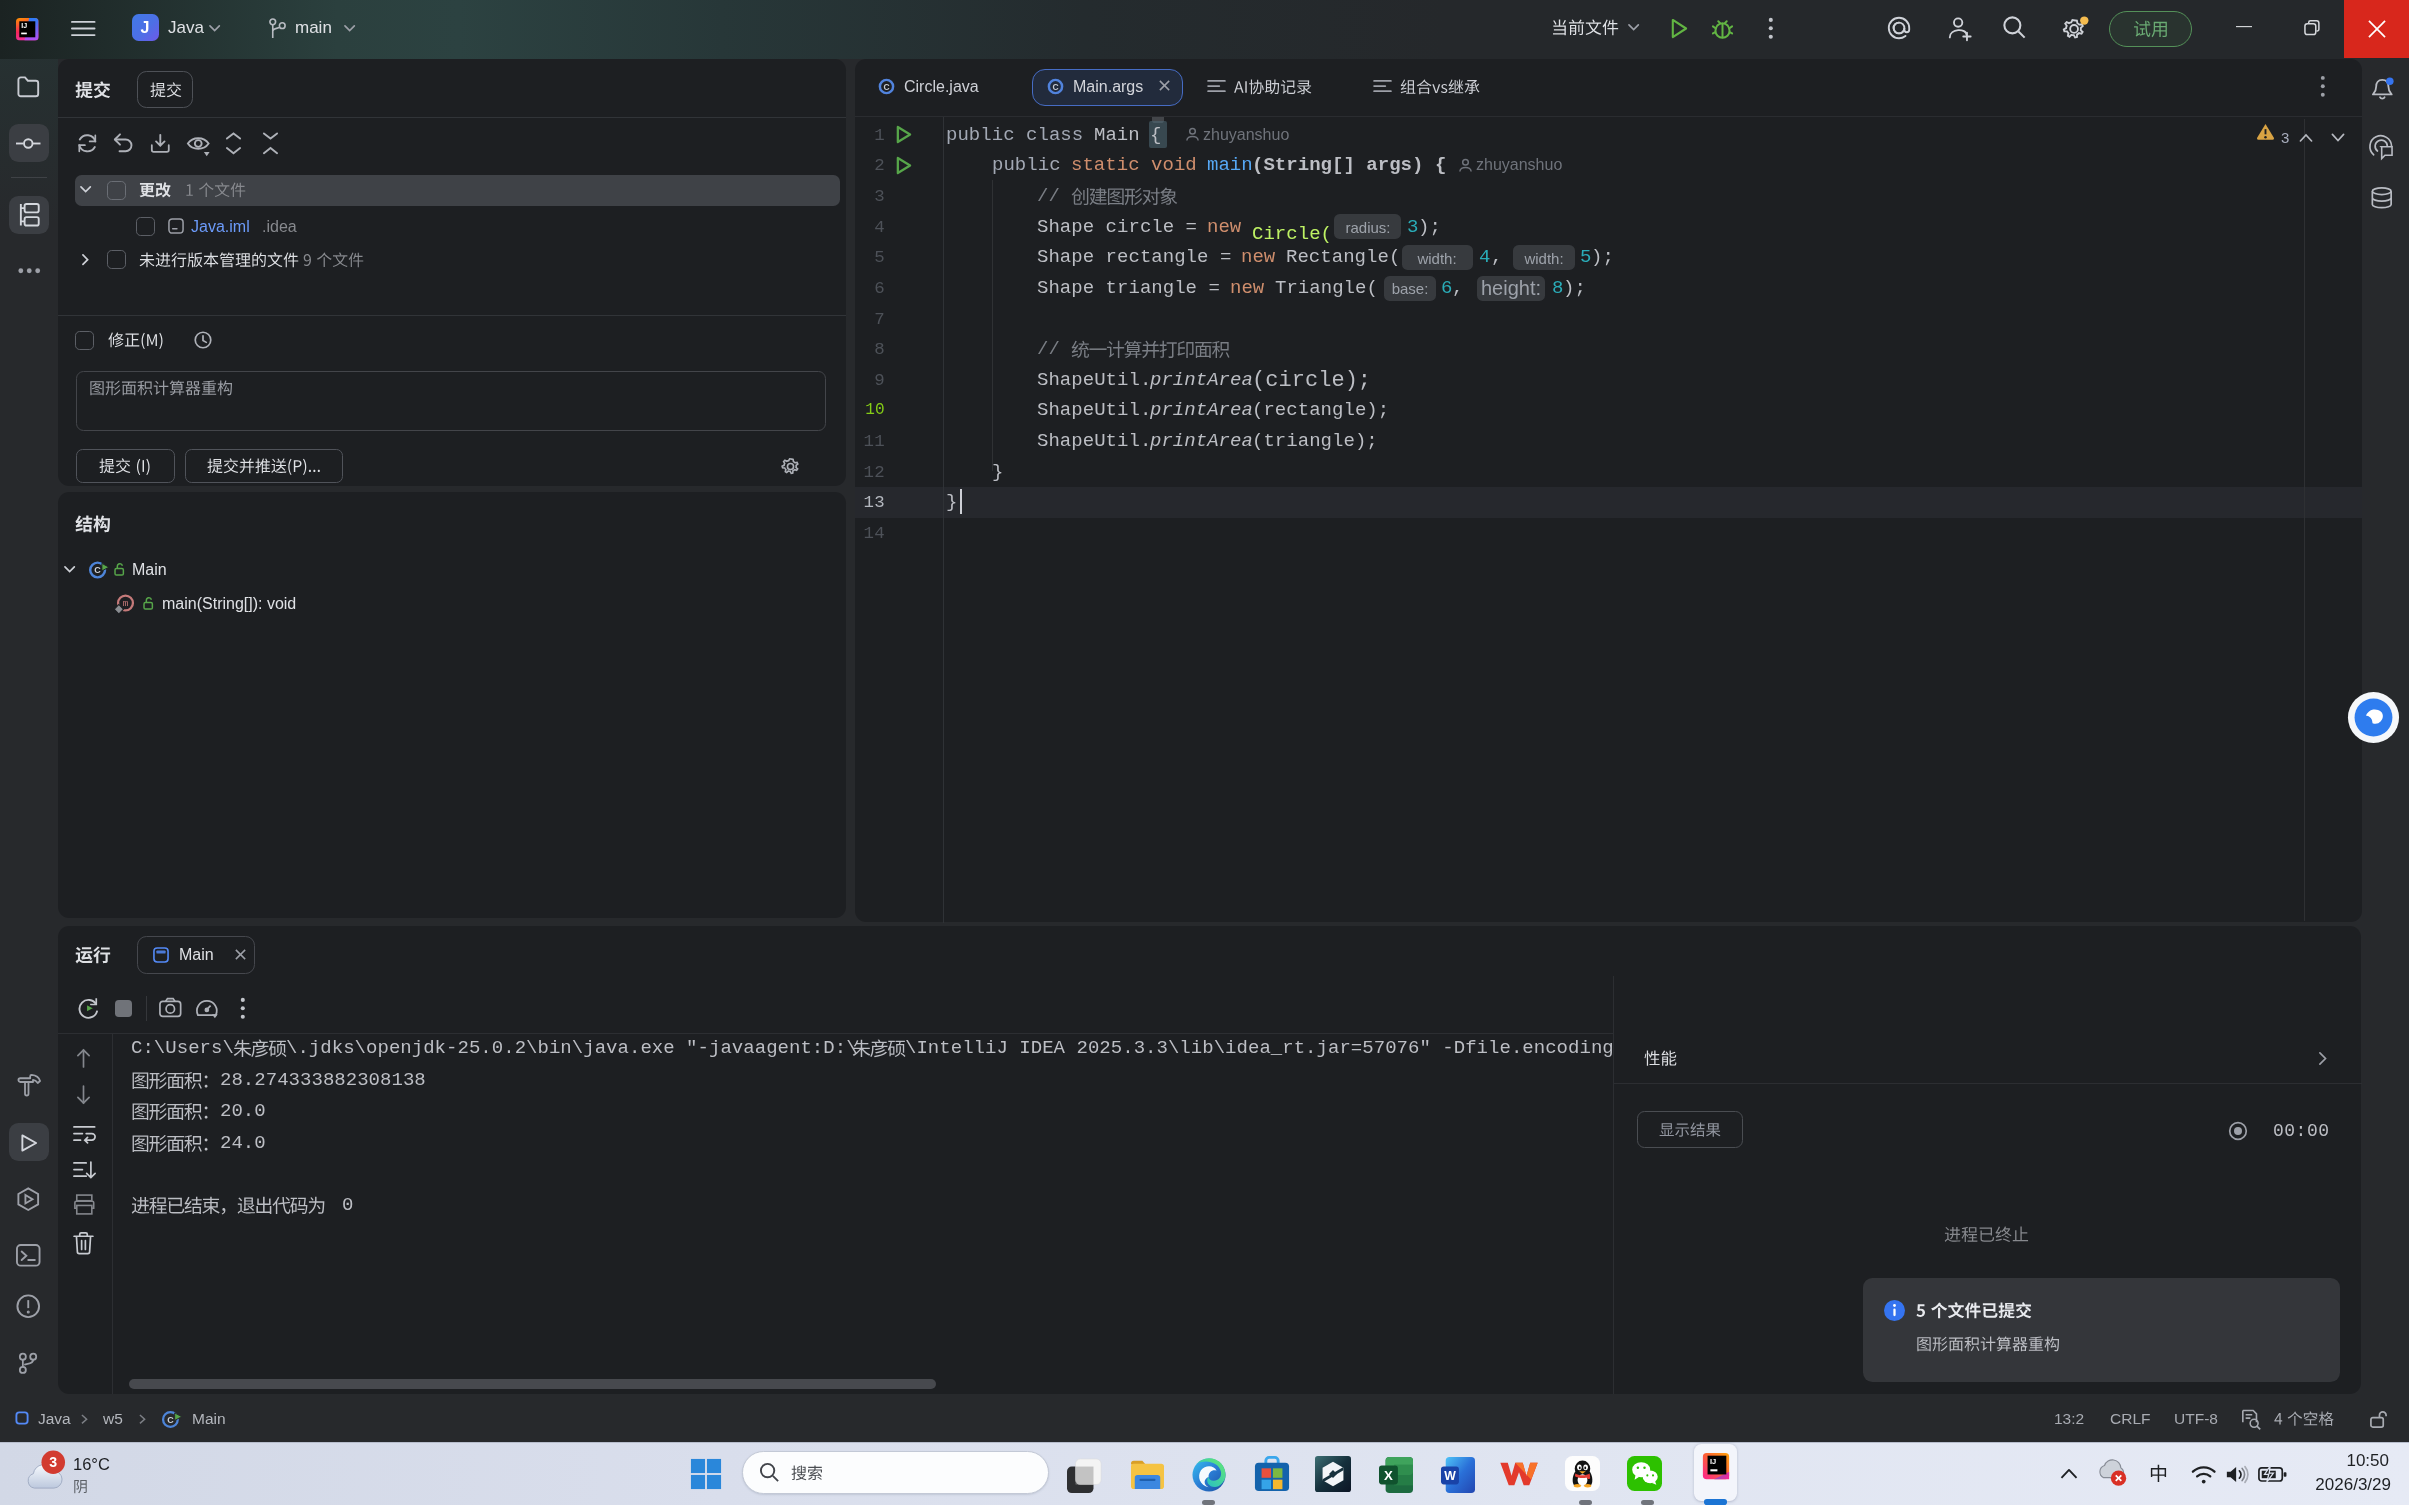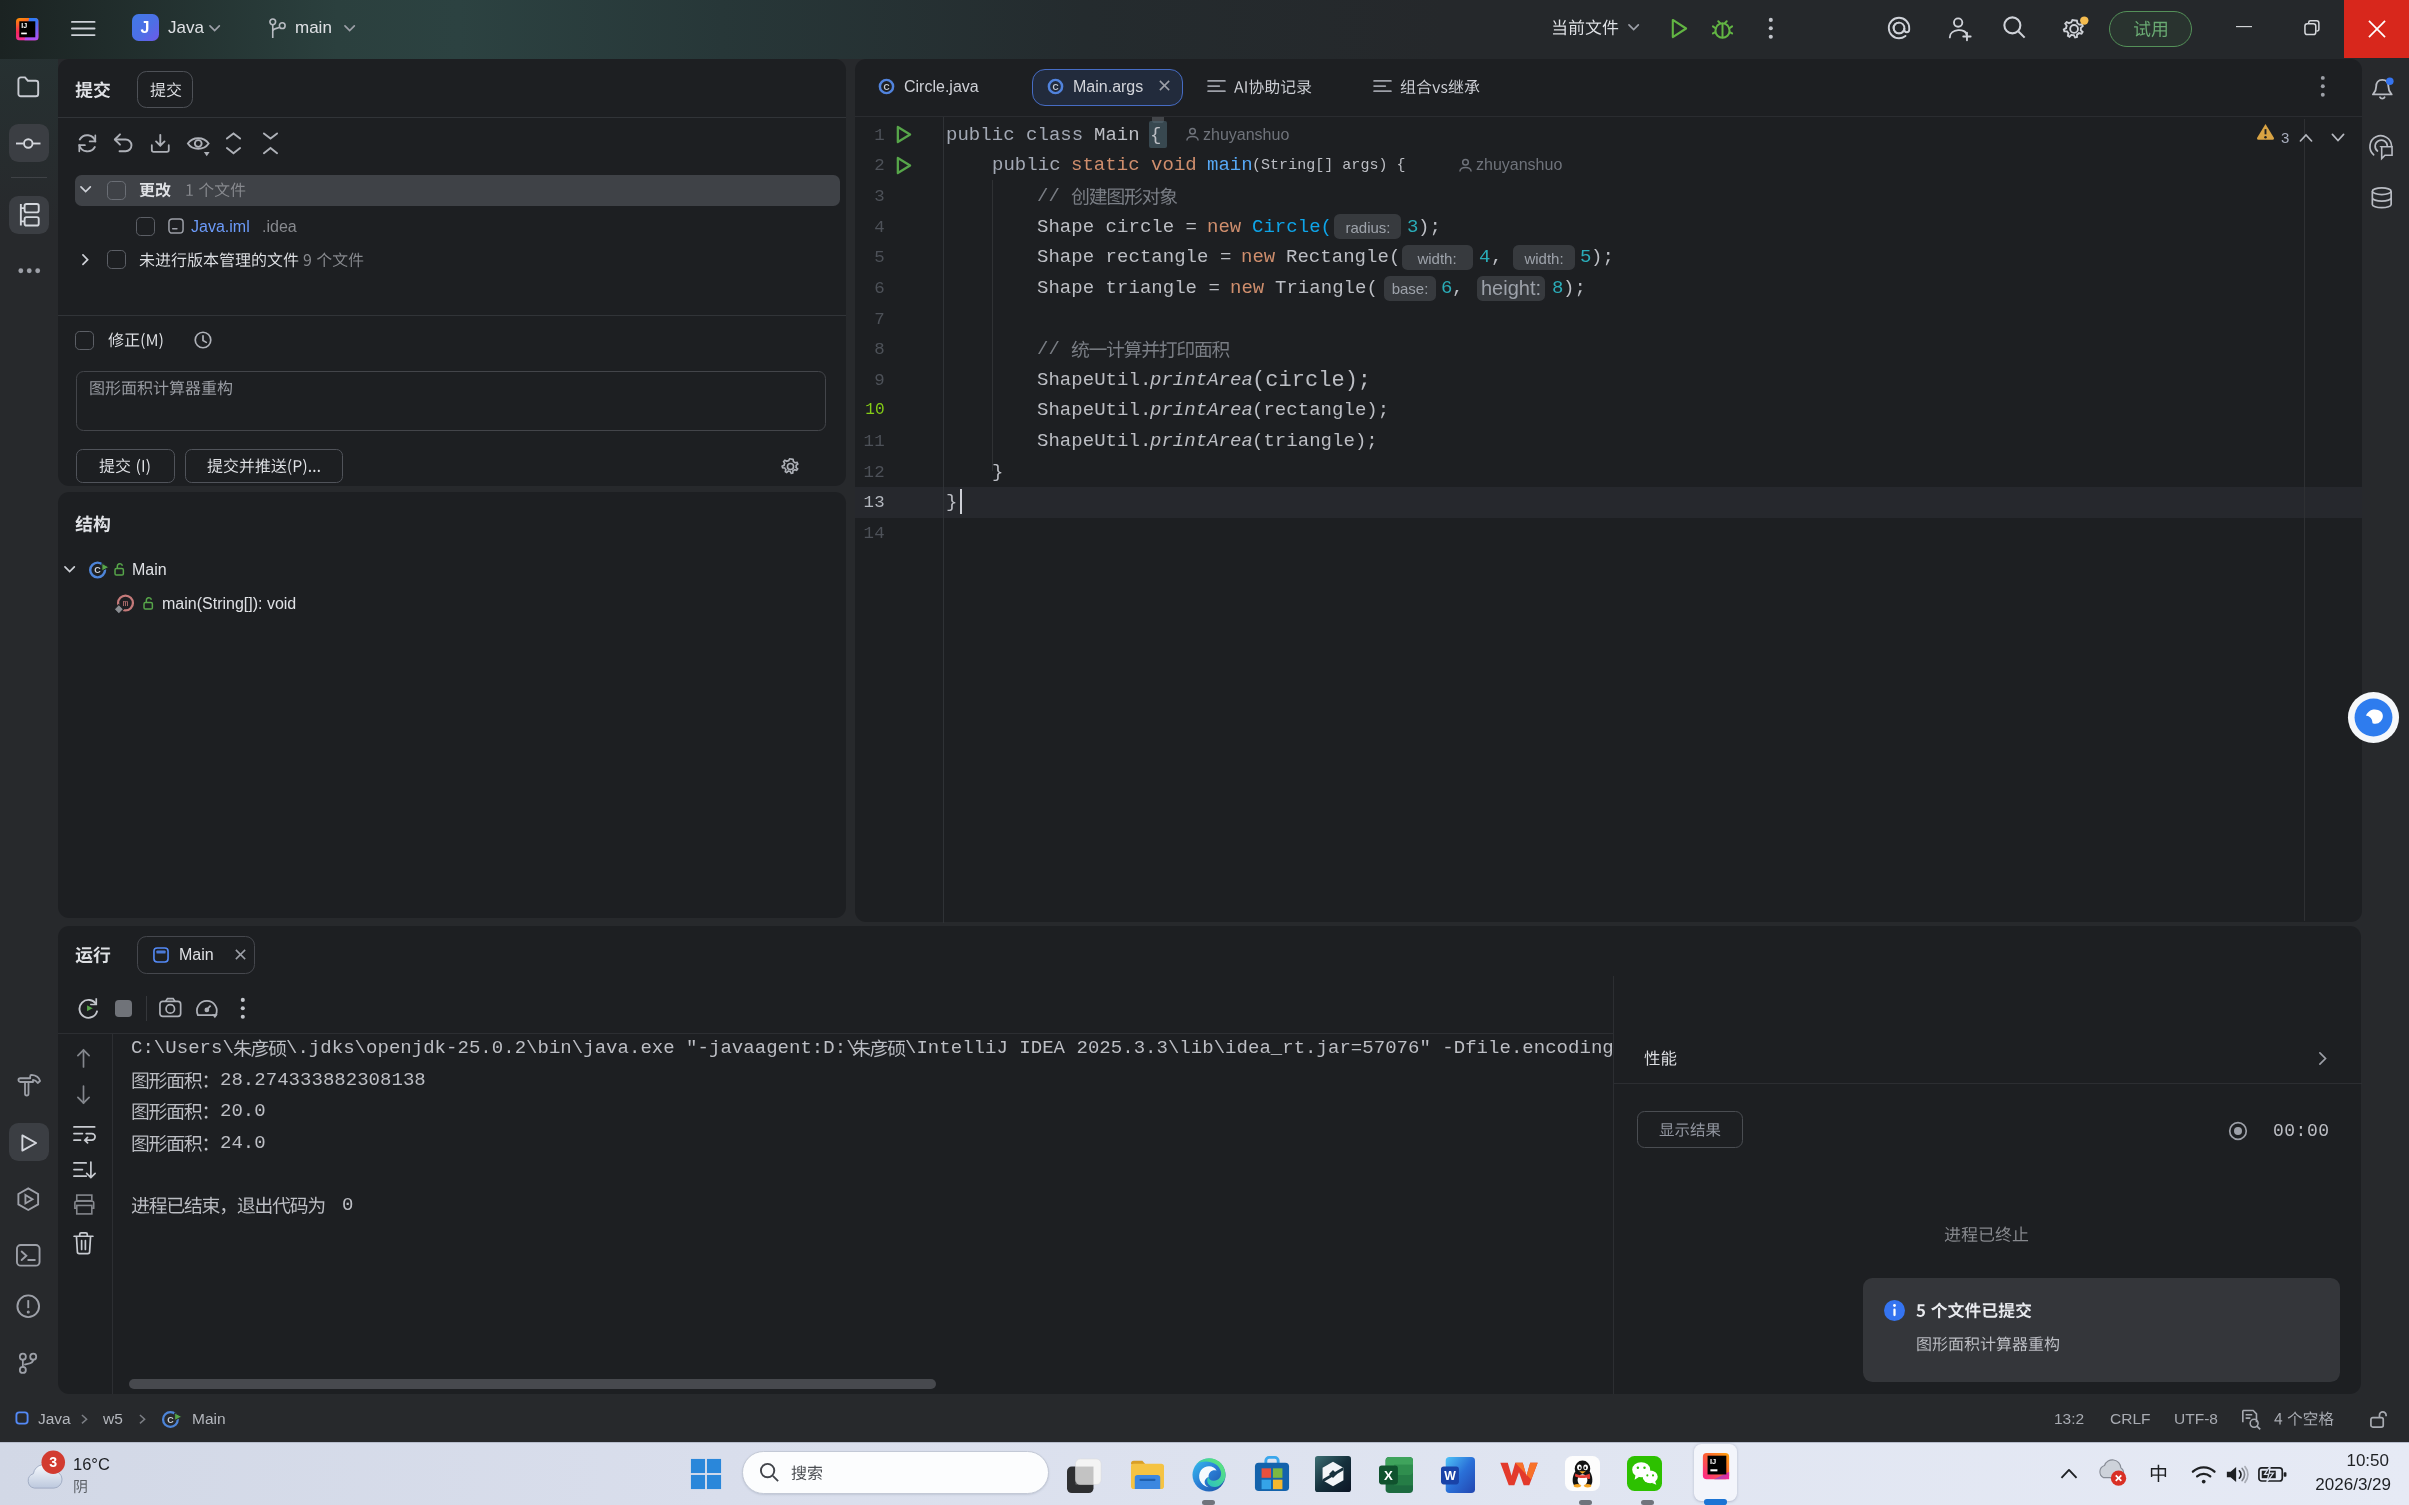--- a/index.html
+++ b/index.html
@@ -590,42 +590,42 @@
     <svg style="position:absolute;left:1185px;top:127px;overflow:visible" width="15" height="15" viewBox="0 0 16 16">
       <g stroke="#6f737b" stroke-width="1.6" fill="none">
         <circle cx="8" cy="4.5" r="3"></circle>
         <path d="M2 14.5 C2 8.5 14 8.5 14 14.5"></path>
       </g>
     </svg>
     <div style="position:absolute;left:1203px;top:135px;transform:translateY(-50%);font-family:'Liberation Sans',sans-serif;font-size:16px;font-weight:400;letter-spacing:0;color:#6f737b;white-space:pre">zhuyanshuo</div>
     <div style="position:absolute;left:992px;top:165px;transform:translateY(-50%);font-family:'Liberation Mono',monospace;font-size:19px;font-weight:400;letter-spacing:0.03px;color:#a2a8b4;white-space:pre">public </div>
     <div style="position:absolute;left:1071px;top:165px;transform:translateY(-50%);font-family:'Liberation Mono',monospace;font-size:19px;font-weight:400;letter-spacing:0.03px;color:#cf8e6d;white-space:pre">static void </div>
     <div style="position:absolute;left:1207px;top:165px;transform:translateY(-50%);font-family:'Liberation Mono',monospace;font-size:19px;font-weight:400;letter-spacing:0.03px;color:#56a8f5;white-space:pre">main</div>
-    <div style="position:absolute;left:1252px;top:165px;transform:translateY(-50%);font-family:'Liberation Mono',monospace;font-size:15px;font-weight:400;letter-spacing:0.03px;color:#bcbec4;white-space:pre">(String[] args) {</div>
+    <div style="position:absolute;left:1252px;top:165px;transform:translateY(-50%);font-family:'Liberation Mono',monospace;font-size:19px;font-weight:700;letter-spacing:0.03px;color:#bcbec4;white-space:pre">(String[] args) {</div>
     <svg style="position:absolute;left:1458px;top:158px;overflow:visible" width="15" height="15" viewBox="0 0 16 16">
       <g stroke="#6f737b" stroke-width="1.6" fill="none">
         <circle cx="8" cy="4.5" r="3"></circle>
         <path d="M2 14.5 C2 8.5 14 8.5 14 14.5"></path>
       </g>
     </svg>
     <div style="position:absolute;left:1476px;top:165px;transform:translateY(-50%);font-family:'Liberation Sans',sans-serif;font-size:16px;font-weight:400;letter-spacing:0;color:#6f737b;white-space:pre">zhuyanshuo</div>
     <div style="position:absolute;left:1037px;top:196px;transform:translateY(-50%);font-family:'Liberation Mono',monospace;font-size:19px;font-weight:400;letter-spacing:0.03px;color:#7a7e85;white-space:pre">// </div>
     <svg style="position:absolute;left:1071px;top:186px;overflow:visible" width="106" height="21.7" viewBox="0 0 112.188 23">
       <g fill="#7a7e85" transform="translate(0,18.60) scale(0.02000,-0.02000)">
         <use href="#gR521B" x="0"></use>
         <use href="#gR5EFA" x="935"></use>
         <use href="#gR56FE" x="1870"></use>
         <use href="#gR5F62" x="2805"></use>
         <use href="#gR5BF9" x="3740"></use>
         <use href="#gR8C61" x="4675"></use>
       </g>
     </svg>
     <div style="position:absolute;left:1037px;top:227px;transform:translateY(-50%);font-family:'Liberation Mono',monospace;font-size:19px;font-weight:400;letter-spacing:0.03px;color:#bcbec4;white-space:pre">Shape circle = </div>
     <div style="position:absolute;left:1207px;top:227px;transform:translateY(-50%);font-family:'Liberation Mono',monospace;font-size:19px;font-weight:400;letter-spacing:0.03px;color:#cf8e6d;white-space:pre">new </div>
-    <div style="position:absolute;left:1252px;top:227px;transform:translateY(-50%);font-family:'Liberation Mono',monospace;font-size:19px;font-weight:400;letter-spacing:0.03px;color:#0ea5e9;white-space:pre">Circle(</div>
+    <div style="position:absolute;left:1252px;top:234px;transform:translateY(-50%);font-family:'Liberation Mono',monospace;font-size:19px;font-weight:400;letter-spacing:0.03px;color:#bef264;white-space:pre">Circle(</div>
     <div style="position:absolute;left:1334px;top:214px;width:67px;height:24.5px;background:#373a3e;border-radius:5.6px"></div>
     <div style="position:absolute;left:1368px;top:227px;transform:translate(-50%,-50%);font-family:'Liberation Sans',sans-serif;font-size:15px;font-weight:400;letter-spacing:0;color:#9da2aa;white-space:pre">radius:</div>
     <div style="position:absolute;left:1407px;top:227px;transform:translateY(-50%);font-family:'Liberation Mono',monospace;font-size:19px;font-weight:400;letter-spacing:0;color:#2aacb8;white-space:pre">3</div>
     <div style="position:absolute;left:1418px;top:227px;transform:translateY(-50%);font-family:'Liberation Mono',monospace;font-size:19px;font-weight:400;letter-spacing:0;color:#bcbec4;white-space:pre">);</div>
     <div style="position:absolute;left:1037px;top:257px;transform:translateY(-50%);font-family:'Liberation Mono',monospace;font-size:19px;font-weight:400;letter-spacing:0.03px;color:#bcbec4;white-space:pre">Shape rectangle = </div>
     <div style="position:absolute;left:1241px;top:257px;transform:translateY(-50%);font-family:'Liberation Mono',monospace;font-size:19px;font-weight:400;letter-spacing:0.03px;color:#cf8e6d;white-space:pre">new </div>
     <div style="position:absolute;left:1286px;top:257px;transform:translateY(-50%);font-family:'Liberation Mono',monospace;font-size:19px;font-weight:400;letter-spacing:0.03px;color:#bcbec4;white-space:pre">Rectangle(</div>
     <div style="position:absolute;left:1402px;top:245px;width:71px;height:24.5px;background:#373a3e;border-radius:5.6px"></div>
     <div style="position:absolute;left:1437px;top:258px;transform:translate(-50%,-50%);font-family:'Liberation Sans',sans-serif;font-size:15px;font-weight:400;letter-spacing:0;color:#9da2aa;white-space:pre">width:</div>
     <div style="position:absolute;left:1479px;top:257px;transform:translateY(-50%);font-family:'Liberation Mono',monospace;font-size:19px;font-weight:400;letter-spacing:0;color:#2aacb8;white-space:pre">4</div>

